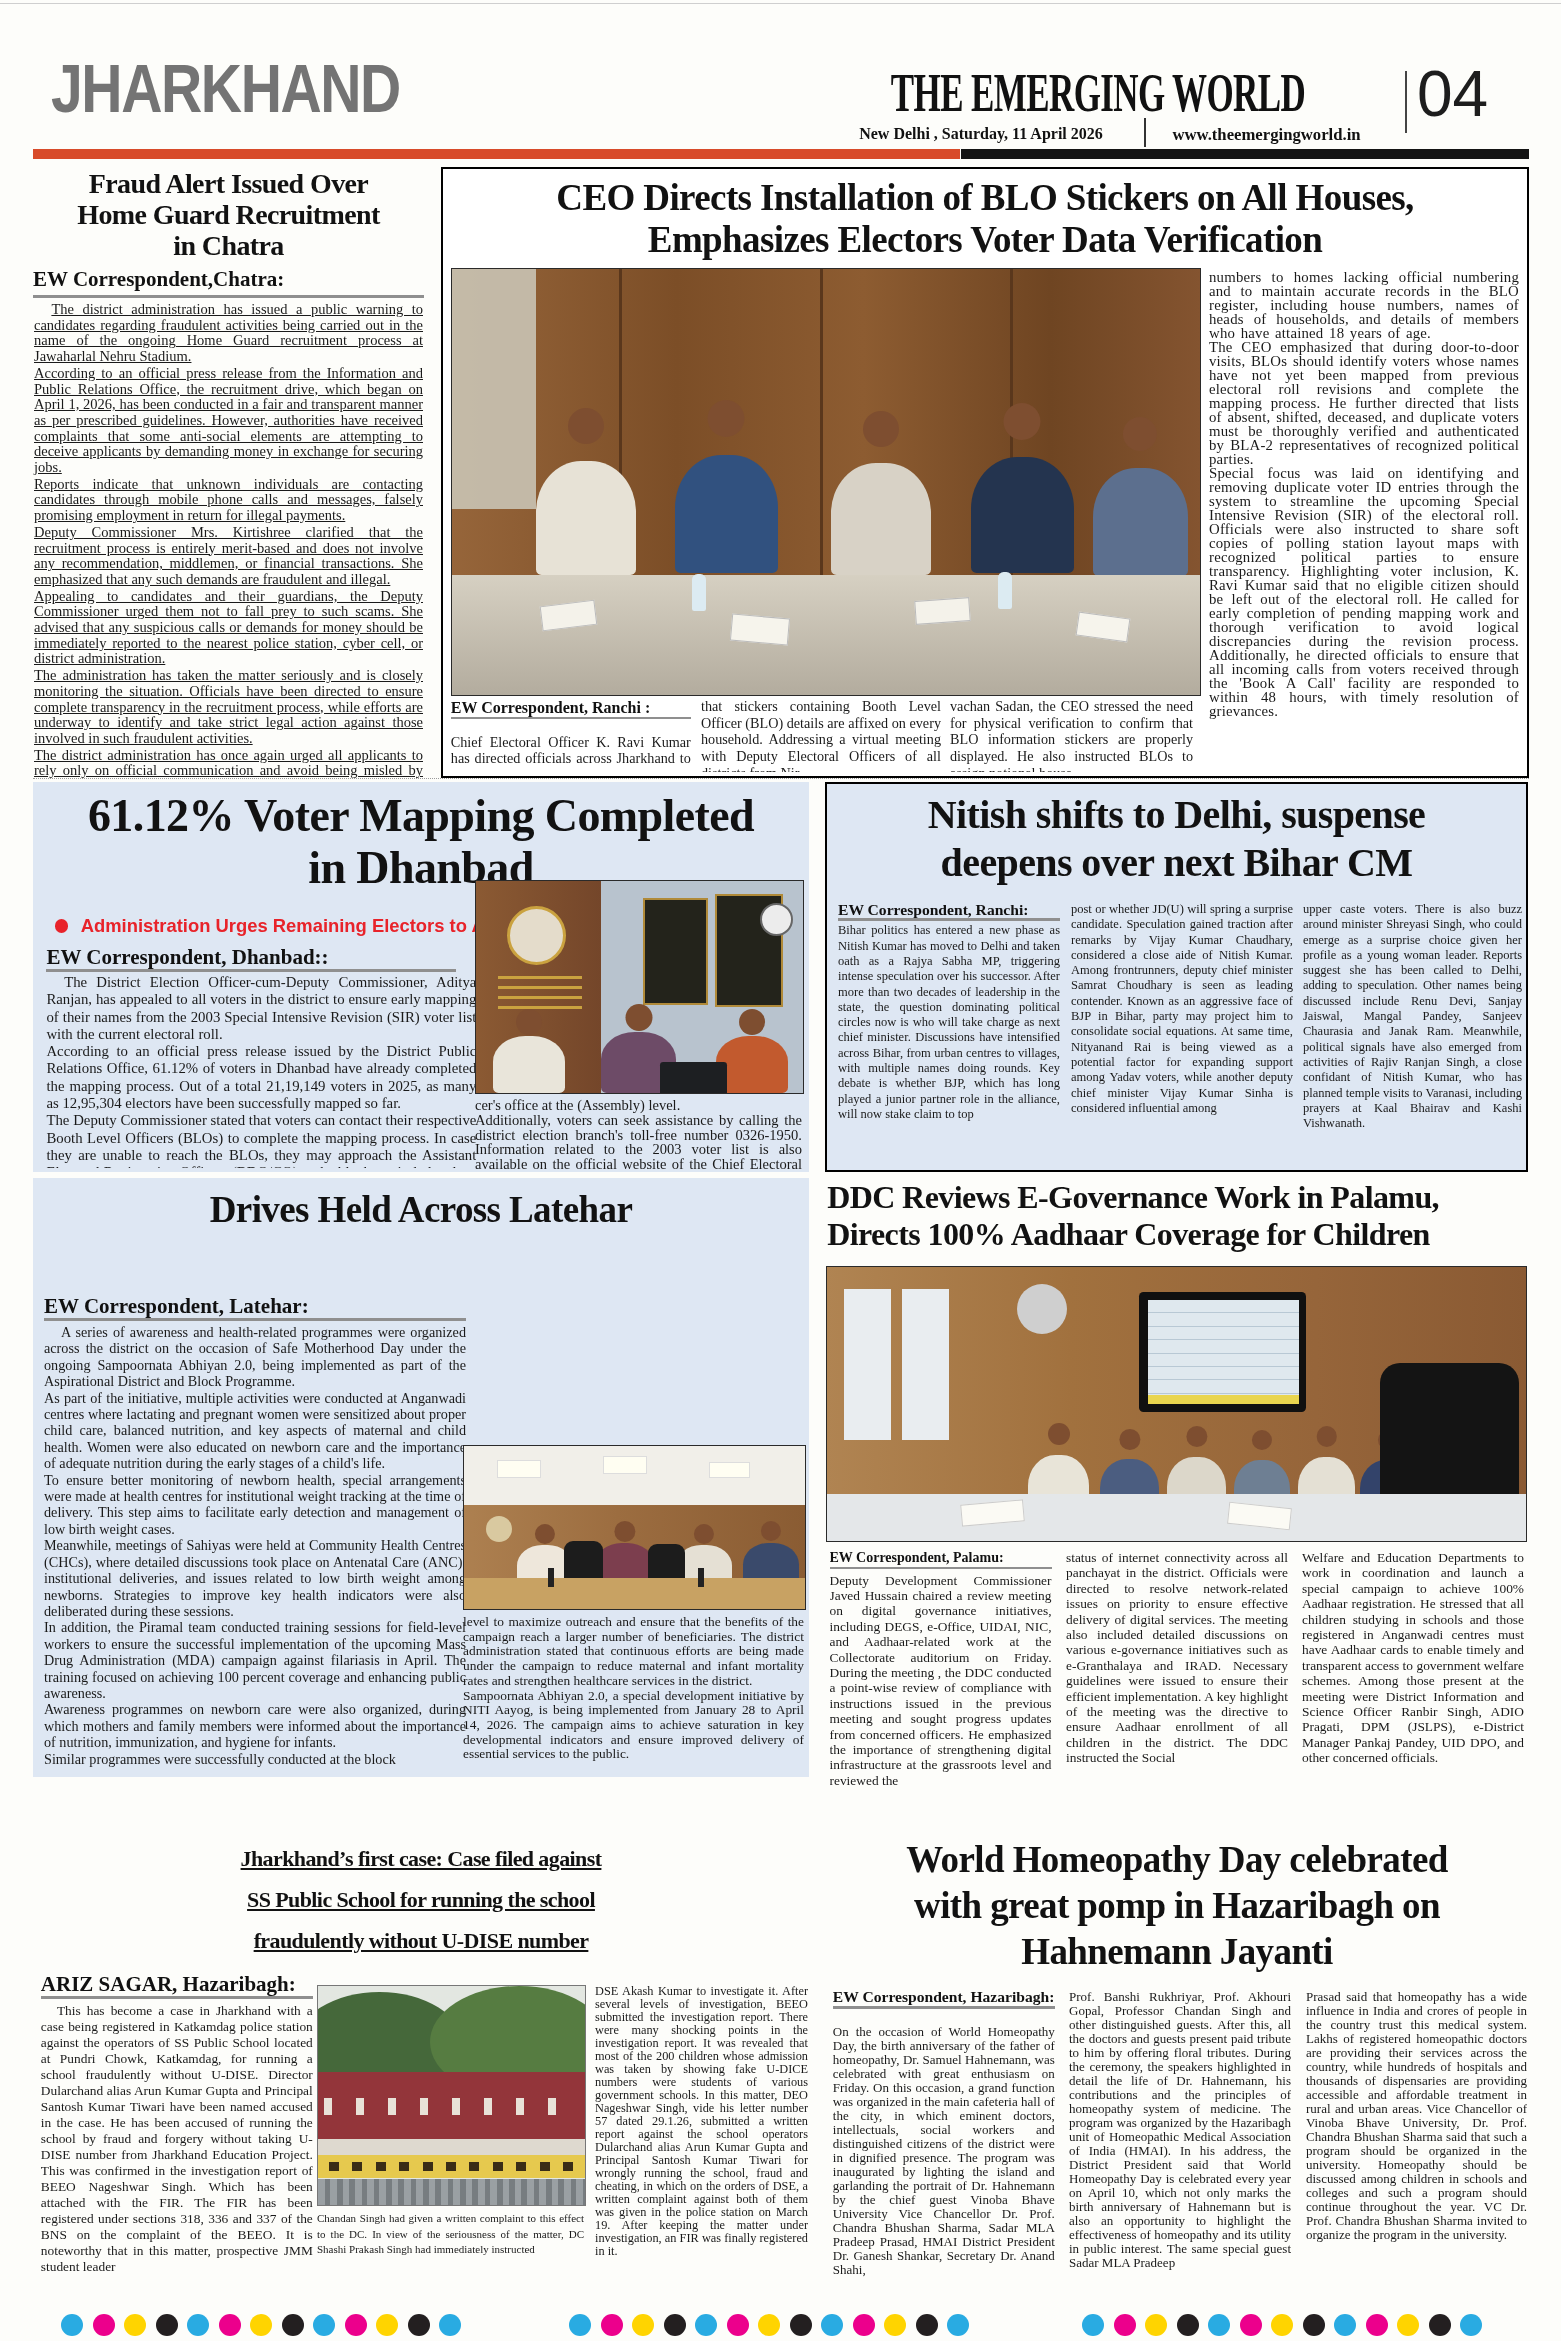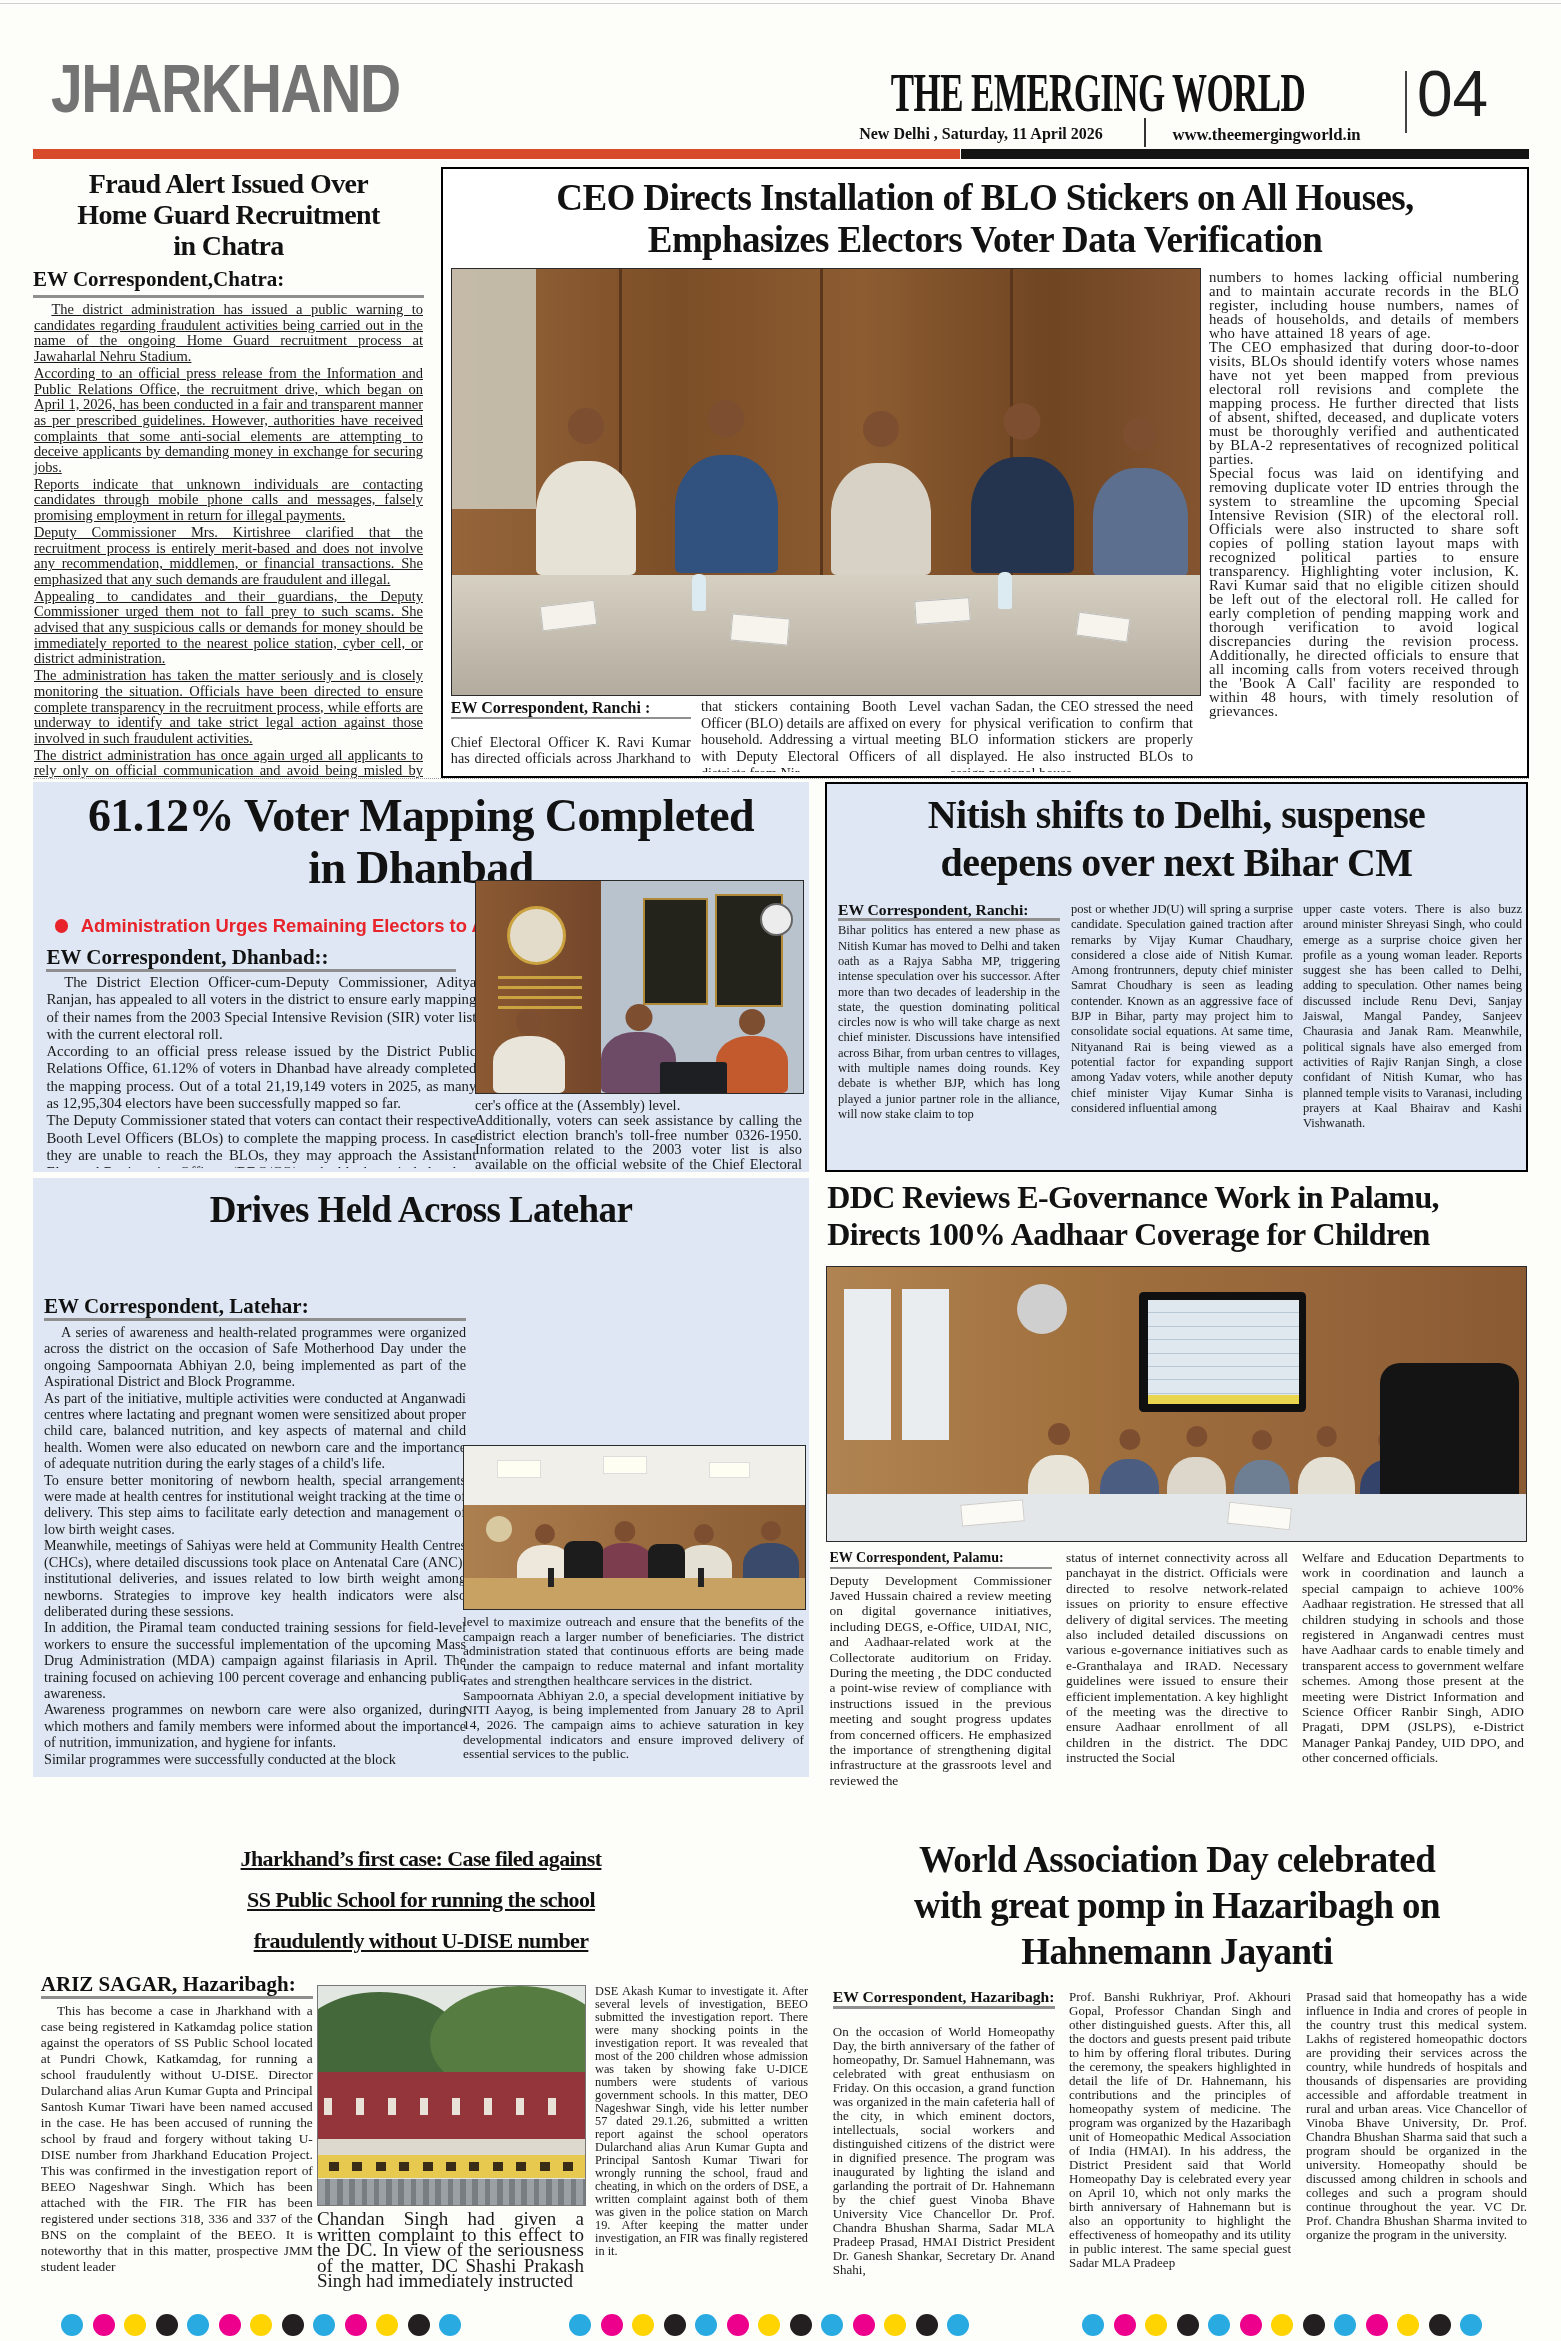--- a/index.html
+++ b/index.html
@@ -336,32 +336,32 @@
       <div class="ph" style="inset:0;background:#e3e7e1;"></div>
       <div class="ph" style="left:-22px;top:5.6px;width:167px;height:106px;border-radius:50%;background:#45683a;"></div>
       <div class="ph" style="left:112px;top:0;width:178px;height:112px;border-radius:50%;background:#567c41;"></div>
       <div class="ph" style="left:0;top:86px;width:100%;height:67px;background:#93353a;"></div>
       <div class="ph" style="left:5.6px;top:112px;width:255px;height:16.7px;background:repeating-linear-gradient(90deg,#e8e2d8 0 7.8px,transparent 7.8px 32px);"></div>
       <div class="ph" style="left:0;top:153px;width:100%;height:15.6px;background:#ded9cf;"></div>
       <div class="ph" style="left:0;top:169px;width:100%;height:23.4px;background:#e6c94e;"></div>
       <div class="ph" style="left:11px;top:176px;width:244px;height:9px;background:repeating-linear-gradient(90deg,#3a2d17 0 10px,transparent 10px 23.4px);"></div>
       <div class="ph" style="left:0;bottom:0;width:100%;height:26px;background:repeating-linear-gradient(90deg,#9aa0a3 0 6.7px,#777d80 6.7px 12.3px);"></div>
     </div>
-    <div class="col" style="left:284px;top:375px;width:267px;height:100px;font-size:19px;line-height:15.6px;">
+    <div class="col" style="left:284px;top:375px;width:267px;height:100px;font-size:11px;line-height:15.6px;">
       <p>Chandan Singh had given a written complaint to this effect to the DC. In view of the seriousness of the matter, DC Shashi Prakash Singh had immediately instructed</p>
     </div>
 
     <div class="col" style="left:562px;top:149px;width:213px;height:326px;font-size:12.3px;line-height:13px;">
       <p>DSE Akash Kumar to investigate it. After several levels of investigation, BEEO submitted the investigation report. There were many shocking points in the investigation report. It was revealed that most of the 200 children whose admission was taken by showing fake U-DICE numbers were students of various government schools. In this matter, DEO Nageshwar Singh, vide his letter number 57 dated 29.1.26, submitted a written report against the school operators Dularchand alias Arun Kumar Gupta and Principal Santosh Kumar Tiwari for wrongly running the school, fraud and cheating, in which on the orders of DSE, a written complaint against both of them was given in the police station on March 19. After keeping the matter under investigation, an FIR was finally registered in it.</p>
     </div>
   </section>
 
   <section class="abs" style="left:825px;top:1836px;width:704px;height:478px;">
     <h1 class="headline" style="font-size:37px;line-height:46px;margin:1.1px 0 0;">
-      <span class="hl">World Association Day celebrated</span>
+      <span class="hl">World Homeopathy Day celebrated</span>
       <span class="hl">with great pomp in Hazaribagh on</span>
       <span class="hl">Hahnemann Jayanti</span>
     </h1>
     <div class="col" style="left:7.8px;top:154px;width:222px;height:321px;font-size:13px;line-height:14px;">
       <div class="byline" style="font-size:15.6px;">EW Correspondent, Hazaribagh:</div>
       <div class="rule" style="margin-top:2.2px;"></div>
       <p style="margin-top:15.6px;">On the occasion of World Homeopathy Day, the birth anniversary of the father of homeopathy, Dr. Samuel Hahnemann, was celebrated with great enthusiasm on Friday. On this occasion, a grand function was organized in the main cafeteria hall of the city, in which eminent doctors, intellectuals, social workers and distinguished citizens of the district were in dignified presence. The program was inaugurated by lighting the island and garlanding the portrait of Dr. Hahnemann by the chief guest Vinoba Bhave University Vice Chancellor Dr. Prof. Chandra Bhushan Sharma, Sadar MLA Pradeep Prasad, HMAI District President Dr. Ganesh Shankar, Secretary Dr. Anand Shahi,</p>
     </div>
     <div class="col" style="left:244px;top:154px;width:222px;height:321px;font-size:13px;line-height:14px;">
       <p>Prof. Banshi Rukhriyar, Prof. Akhouri Gopal, Professor Chandan Singh and other distinguished guests. After this, all the doctors and guests present paid tribute to him by offering floral tributes. During the ceremony, the speakers highlighted in detail the life of Dr. Hahnemann, his contributions and the principles of homeopathy system of medicine. The program was organized by the Hazaribagh unit of Homeopathic Medical Association of India (HMAI). In his address, the District President said that World Homeopathy Day is celebrated every year on April 10, which not only marks the birth anniversary of Hahnemann but is also an opportunity to highlight the effectiveness of homeopathy and its utility in public interest. The same special guest Sadar MLA Pradeep</p>

